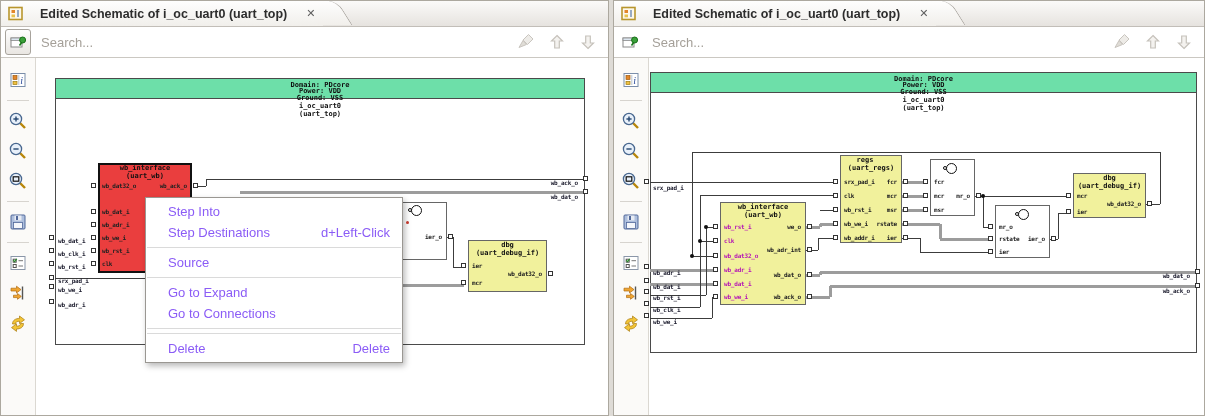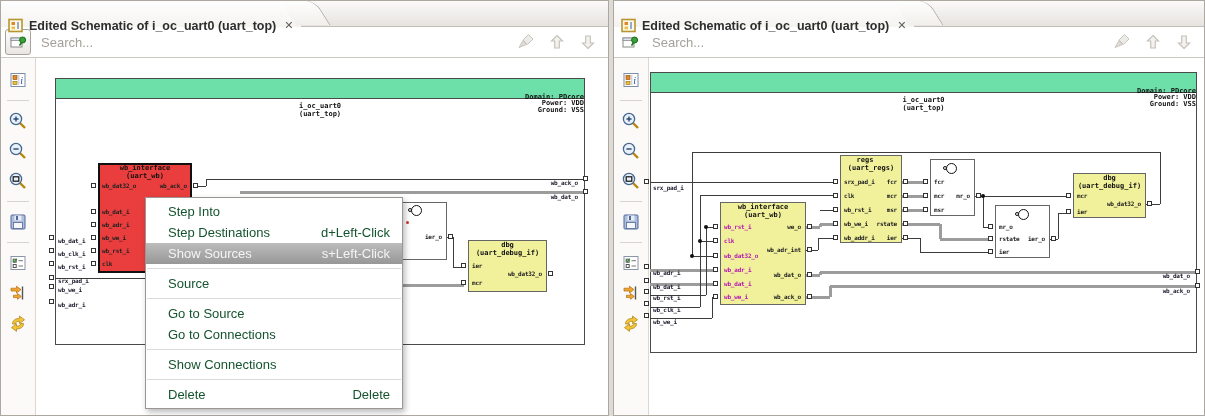--- a/index.html
+++ b/index.html
@@ -3,22 +3,22 @@
 <meta charset="utf-8">
 <style>
   html,body{margin:0;padding:0}
   body{width:1205px;height:416px;position:relative;background:#dedbd6;
        font-family:"Liberation Sans",sans-serif;overflow:hidden}
   .panel{position:absolute;top:0;height:416px;background:#fff;
          border:1px solid #aca89f;box-sizing:border-box}
   
   .tabbar{position:absolute;left:0;right:0;top:0;height:25px;
           background:linear-gradient(#fbfaf9,#e6e3df);border-bottom:1px solid #c2beb8}
-  .tab{position:relative;display:inline-flex;align-items:center;gap:5px;height:25px;
-       padding:12px 4px 0 6px;background:linear-gradient(#fefefe,#f1efeb)}
+  .tab{position:relative;display:inline-flex;align-items:center;gap:16px;height:25px;
+       padding:0 4px 0 6px;background:linear-gradient(#fefefe,#f1efeb)}
   .tabcurve{position:absolute;right:-22px;top:0;width:34px;height:24px;
             background:linear-gradient(#fefefe,#f1efeb);transform:skewX(32deg);
             border-right:1px solid #a39f99;border-top-right-radius:9px;z-index:0}
   .tabtitle{font-size:12.5px;font-weight:bold;color:#2d2d2d;white-space:nowrap;z-index:1}
   .tabclose{font-size:11px;color:#5f5f5f;z-index:1;padding:0 3px;cursor:pointer}
   .tabclose::before{content:"\2715"}
   .tabicon{width:17px;height:17px;display:inline-flex;z-index:1}
   
   .searchrow{position:absolute;top:26px;left:0;right:0;height:30px;background:#fff;
              border-bottom:1px solid #cbc8c2;display:flex;align-items:center}
@@ -32,41 +32,41 @@
   .vtoolbar{position:absolute;left:0;top:57px;bottom:0;width:35px;background:#fbfaf8;
             border-right:1px solid #dbd8d2;display:flex;flex-direction:column;
             align-items:center;padding-top:7px;box-sizing:border-box}
   .tbtn{width:24px;height:24px;display:flex;align-items:center;justify-content:center;margin:3px 0}
   .tsep{width:22px;height:1px;background:#d7d4cf;margin:5px 0}
   .canvas{position:absolute;left:36px;top:57px;right:0;bottom:0;background:#fff}
   
   #sch-layer{position:absolute;left:0;top:0;width:1205px;height:416px}
   #sch-layer>div{position:absolute;box-sizing:border-box}
   .bound{border:1px solid #4a4a4a}
-  .hdr{border:1px solid #4a4a4a;text-align:right;
-       font:bold 7px "DejaVu Sans Mono",monospace;color:#111;padding-top:15px}
+  .hdr{border:1px solid #4a4a4a;text-align:center;
+       font:bold 7px "DejaVu Sans Mono",monospace;color:#111;padding-top:3px}
   .hdr div{line-height:6.4px}
   .btitle{text-align:center;font:bold 7px "DejaVu Sans Mono",monospace;color:#111}
   .blk{border:1px solid #666}
   .blkt{position:absolute;left:0;right:0;text-align:center;
         font:bold 7px "DejaVu Sans Mono",monospace;color:#111;line-height:7.5px}
   .pinlab{position:absolute;font:bold 6px "DejaVu Sans Mono",monospace;
           letter-spacing:-0.2px;color:#222;line-height:7px;white-space:nowrap}
   .marker{width:5px;height:5px;border:1px solid #333;background:#fff}
   .wire{background:#3c3c3c}
   .wire.thick{background:#9c9c9c}
   .dot{width:4px;height:4px;border-radius:50%;background:#111}
   .glyph{width:11px;height:11px;border:1.3px solid #111;border-radius:50%;background:#fff}
   .glyph2{width:4px;height:4px;border:1px solid #111;border-radius:50%;background:#fff}
   .reddot{width:3px;height:3px;background:#cc3b2f;border-radius:50%}
   
   .cmenu{background:#fff;border:1px solid #9a9792;box-shadow:2px 3px 6px rgba(0,0,0,.28);
          padding:3px 0}
   .mi{height:21px;display:flex;align-items:center;padding:0 12px 0 22px;
-      font-size:13px;color:#14532d;white-space:nowrap}
+      font-size:13px;color:#8b5cf6;white-space:nowrap}
   .mi .sc{margin-left:auto;padding-left:28px}
   .mi.hl{background:linear-gradient(#bcbcbc,#979797);color:#f4f4f4}
   .msep{height:1px;background:#dadada;margin:4px 1px}
 </style>
 </head>
 <body>
 
 <div class="panel" style="left:0;width:609px">
   <div class="tabbar">
     <div class="tab">
@@ -515,38 +515,31 @@
     <div class="dot" style="left: 981px; top: 194px;"></div>
     <div class="dot" style="left: 690px; top: 254px;"></div>
     <div class="cmenu" style="left: 145px; top: 197px; width: 258px;">
       <div class="mi">
         <span>Step Into</span>
       </div>
       <div class="mi">
         <span>Step Destinations</span>
         <span class="sc">d+Left-Click</span>
       </div>
-      <div class="mi hl">
-        <span>Show Sources</span>
-        <span class="sc">s+Left-Click</span>
-      </div>
       <div class="msep"></div>
       <div class="mi">
         <span>Source</span>
       </div>
       <div class="msep"></div>
       <div class="mi">
-        <span>Go to Source</span>
+        <span>Go to Expand</span>
       </div>
       <div class="mi">
         <span>Go to Connections</span>
       </div>
       <div class="msep"></div>
-      <div class="mi">
-        <span>Show Connections</span>
-      </div>
       <div class="msep"></div>
       <div class="mi">
         <span>Delete</span>
         <span class="sc">Delete</span>
       </div>
     </div>
   </div>
 
 </body></html>

